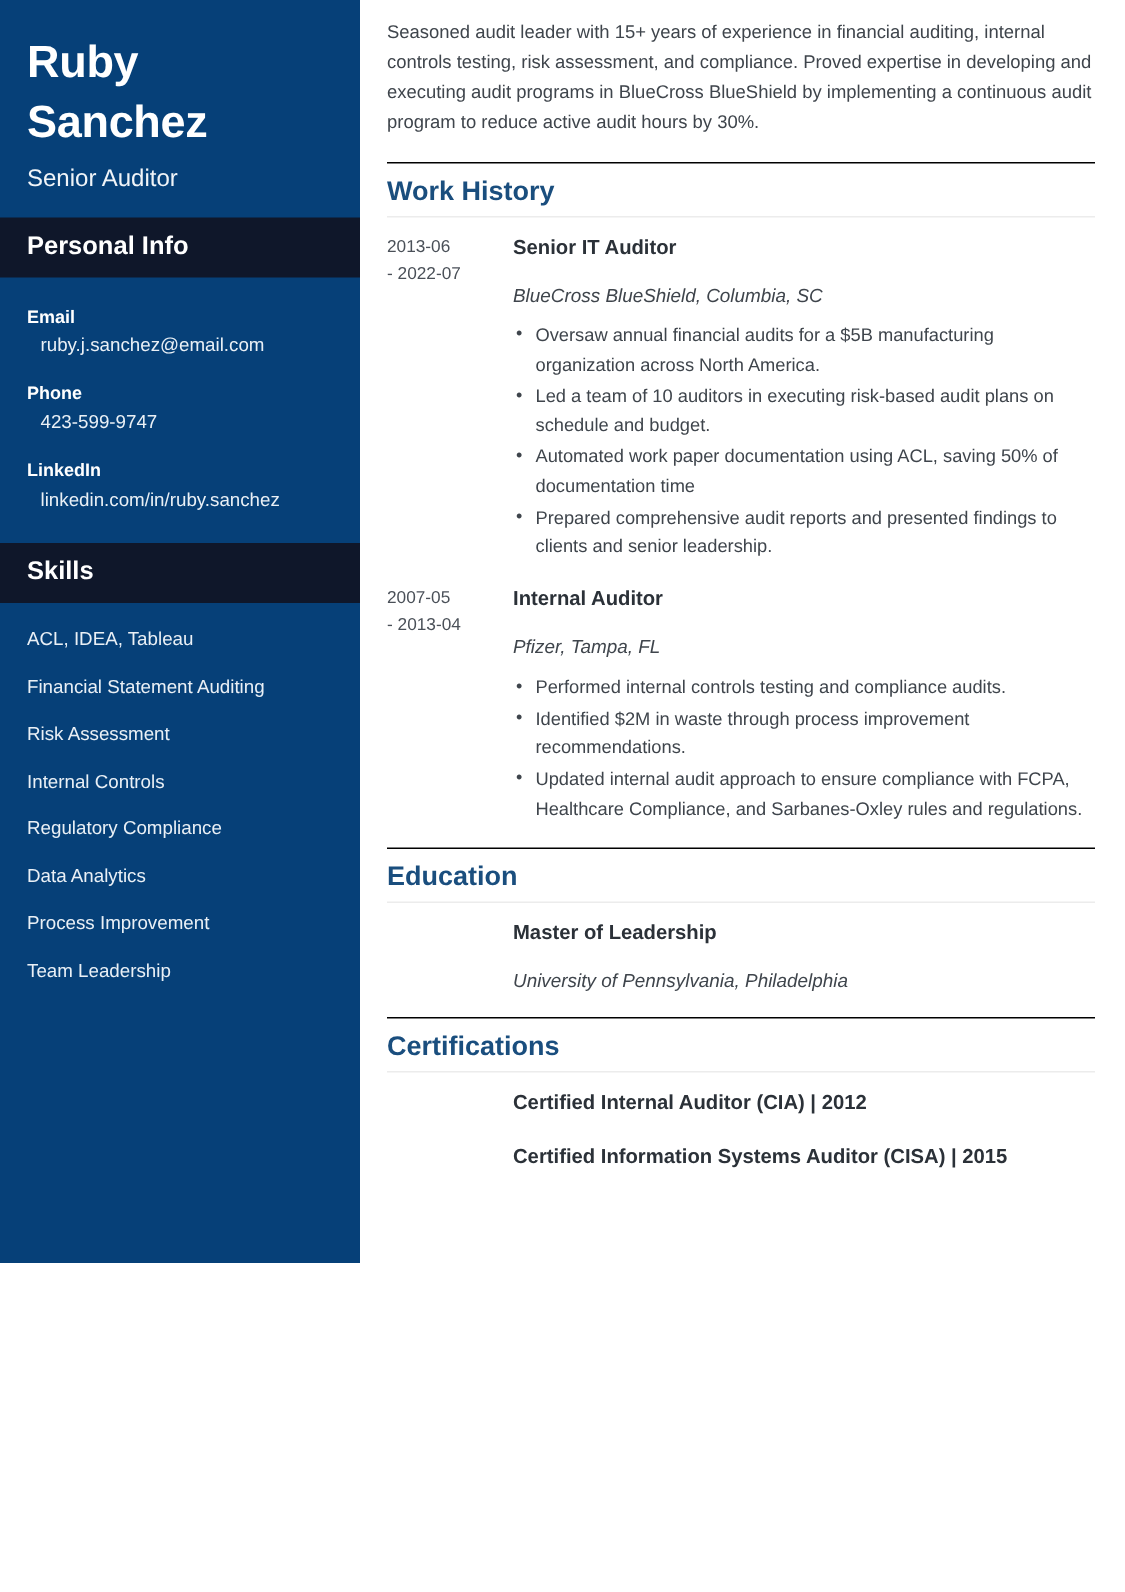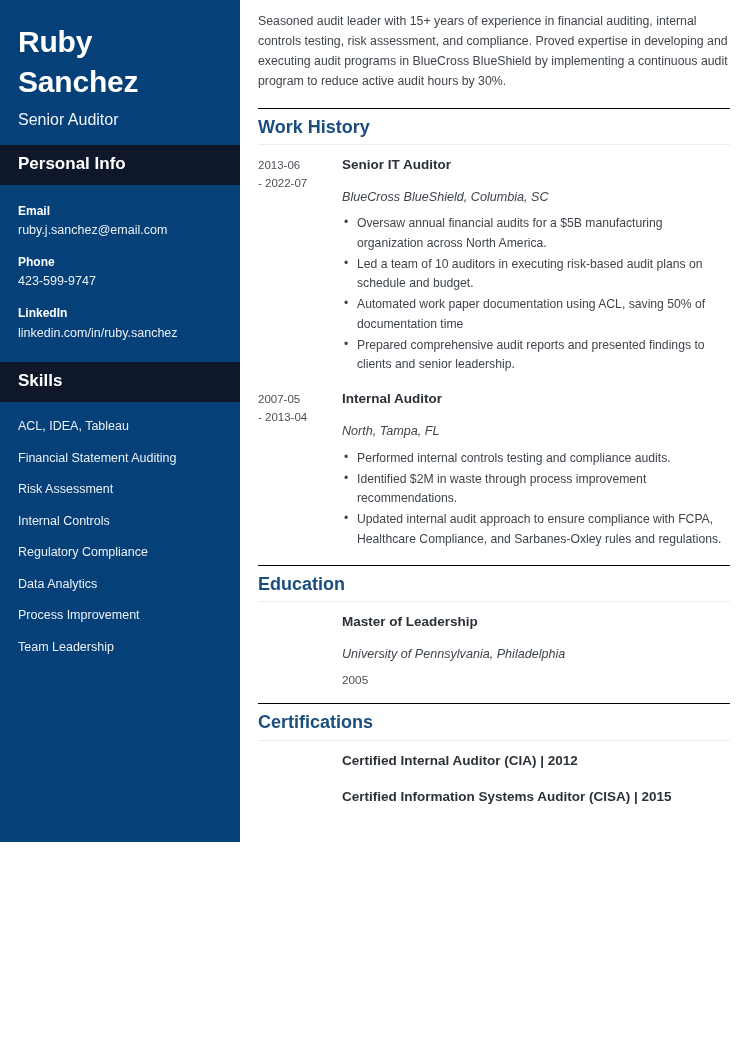--- a/index.html
+++ b/index.html
@@ -70,20 +70,21 @@
     color: #ffffff;
     line-height: 1.45;
   }
   .contact-value {
     font-size: 12.5px;
     font-weight: normal;
     color: #eaf0f6;
     line-height: 1.5;
     margin-top: 1px;
     word-break: break-word;
+    margin-left: 9px;
   }
 
   .skills-body { padding: 16px 18px 10px 18px; }
   .skill-item {
     font-size: 12.5px;
     color: #eaf0f6;
     line-height: 1.4;
     margin-bottom: 14px;
   }
   .skill-item:last-child { margin-bottom: 0; }
@@ -258,21 +259,21 @@
         </div>
       </div>
 
       <div class="entry">
         <div class="entry-dates">
           <div>2007-05</div>
           <div>- 2013-04</div>
         </div>
         <div class="entry-body">
           <div class="entry-role">Internal Auditor</div>
-          <div class="entry-org">North, Tampa, FL</div>
+          <div class="entry-org">Pfizer, Tampa, FL</div>
           <ul class="bullets">
             <li>Performed internal controls testing and compliance audits.</li>
             <li>Identified $2M in waste through process improvement recommendations.</li>
             <li>Updated internal audit approach to ensure compliance with FCPA, Healthcare Compliance, and Sarbanes-Oxley rules and regulations.</li>
           </ul>
         </div>
       </div>
     </section>
 
     <section class="section">
@@ -281,21 +282,20 @@
       </div>
 
       <div class="entry">
         <div class="entry-dates">
           <div></div>
           <div></div>
         </div>
         <div class="entry-body">
           <div class="entry-role">Master of Leadership</div>
           <div class="entry-org">University of Pennsylvania, Philadelphia</div>
-          <div class="entry-year">2005</div>
         </div>
       </div>
     </section>
 
     <section class="section">
       <div class="section-head">
         <h2 class="section-title">Certifications</h2>
       </div>
 
       <div class="entry">

